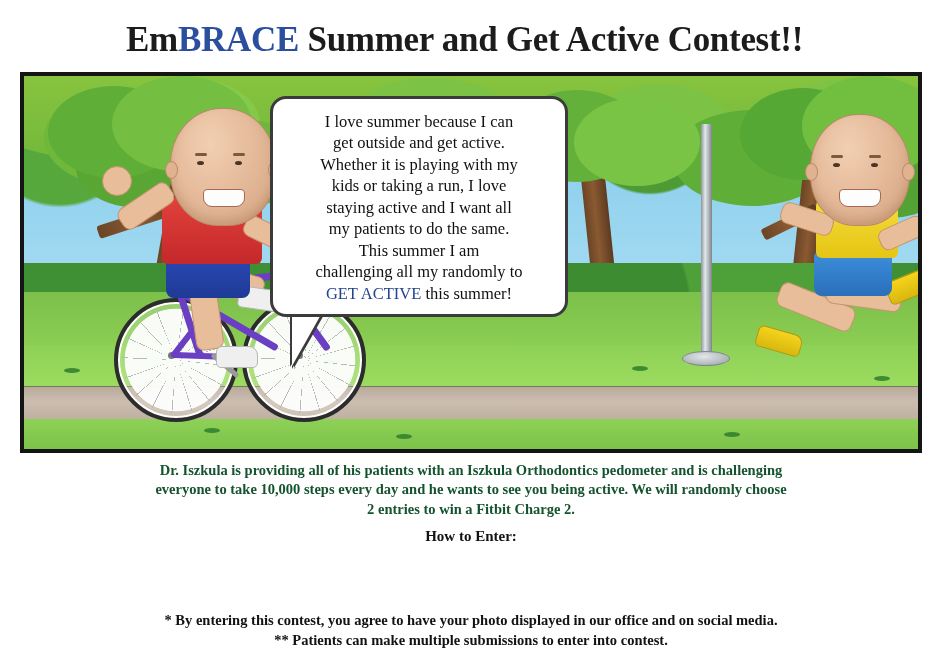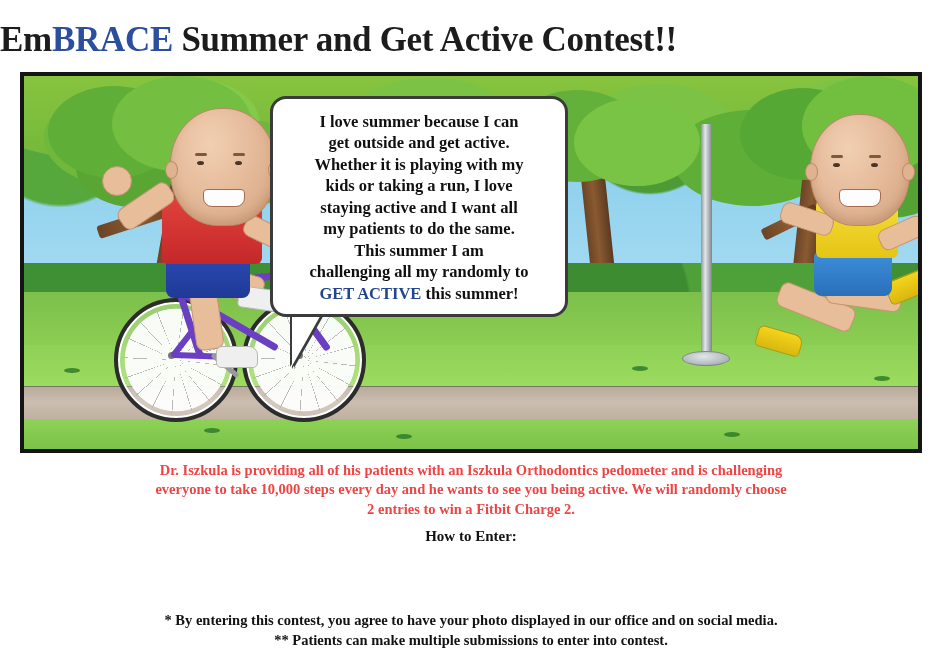--- a/index.html
+++ b/index.html
@@ -14,21 +14,21 @@
     overflow: hidden;
     position: relative;
   }
 
   
   .poster-title {
     position: absolute;
     top: 20px;
     left: 0;
     width: 803px;
-    text-align: left;
+    text-align: right;
     font-family: "Liberation Serif", "DejaVu Serif", serif;
     font-weight: bold;
     font-size: 35px;
     letter-spacing: -0.3px;
     color: #1c1c1c;
     white-space: nowrap;
   }
   .poster-title .accent { color: #2b4f9e; }
 
   
@@ -158,21 +158,21 @@
     left: 246px;
     top: 20px;
     width: 298px;
     padding: 12px 12px 10px;
     background: #ffffff;
     border: 3px solid #3b3b3b;
     border-radius: 16px;
     box-sizing: border-box;
     text-align: center;
     font-family: "Liberation Serif", "DejaVu Serif", serif;
-    font-weight: bold;
+    font-weight: normal;
     font-size: 16.5px;
     line-height: 1.30;
     color: #101010;
     z-index: 30;
   }
   .bubble .hi { color: #22458f; }
   .bubble-tail {
     position: absolute;
     left: 268px;
     top: 212px;
@@ -344,21 +344,21 @@
   .blurb {
     position: absolute;
     left: 26px;
     top: 461px;
     width: 890px;
     text-align: center;
     font-family: "Liberation Serif", "DejaVu Serif", serif;
     font-weight: bold;
     font-size: 14.5px;
     line-height: 1.33;
-    color: #ef4444;
+    color: #14532d;
   }
   .howto {
     position: absolute;
     left: 26px;
     top: 527px;
     width: 890px;
     text-align: center;
     font-family: "Liberation Serif", "DejaVu Serif", serif;
     font-weight: bold;
     font-size: 15px;

